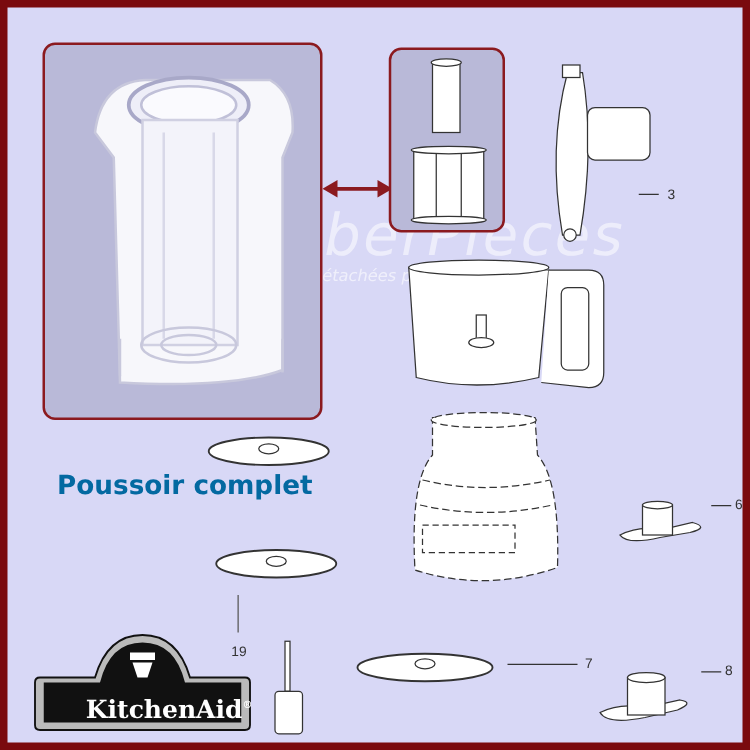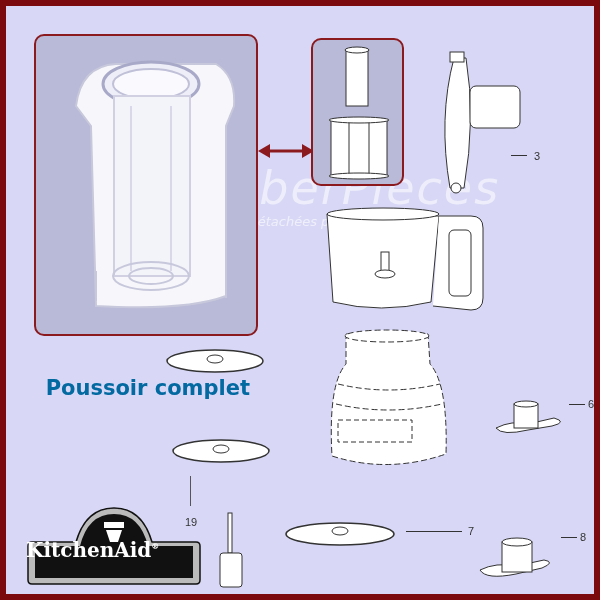--- a/index.html
+++ b/index.html
@@ -5,21 +5,21 @@
   html,body{margin:0;padding:0;}
   body{width:600px;height:600px;overflow:hidden;font-family:"Liberation Sans",sans-serif;}
   .frame{position:absolute;left:0;top:0;width:600px;height:600px;box-sizing:border-box;border:6px solid #7a0a0e;background:#d8d8f6;}
   .abs{position:absolute;}
   .panel{position:absolute;border:2px solid #8b1a1f;border-radius:10px;background:#b9b9d8;box-sizing:border-box;}
   .caption{position:absolute;left:14px;top:370px;width:230px;text-align:right;color:#0369a1;font-weight:bold;font-size:21px;line-height:25px;font-family:"DejaVu Sans",sans-serif;}
   .label{position:absolute;font-size:11px;color:#333;}
   .watermark{position:absolute;left:190px;top:155px;color:rgba(255,255,255,0.55);font-size:46px;font-style:italic;letter-spacing:2px;font-family:"DejaVu Sans",sans-serif;}
   .watermark-sub{position:absolute;left:198px;top:208px;color:rgba(255,255,255,0.6);font-size:13px;font-style:italic;font-family:"DejaVu Sans",sans-serif;}
   .logo{position:absolute;left:20px;top:500px;width:176px;height:80px;}
-  .logo-text{position:absolute;left:0;top:32px;width:176px;text-align:left;color:#fff;font-weight:bold;font-size:20px;font-family:"DejaVu Serif",serif;}
+  .logo-text{position:absolute;left:0;top:49px;width:176px;text-align:right;color:#fff;font-weight:bold;font-size:20px;font-family:"DejaVu Serif",serif;}
 </style>
 </head>
 <body>
 
 <div class="frame">
 
   <div class="watermark">CyberPieces</div>
   <div class="watermark-sub">Pièces détachées pour</div>
 
   <div class="panel" style="left:28px;top:28px;width:224px;height:302px;">

